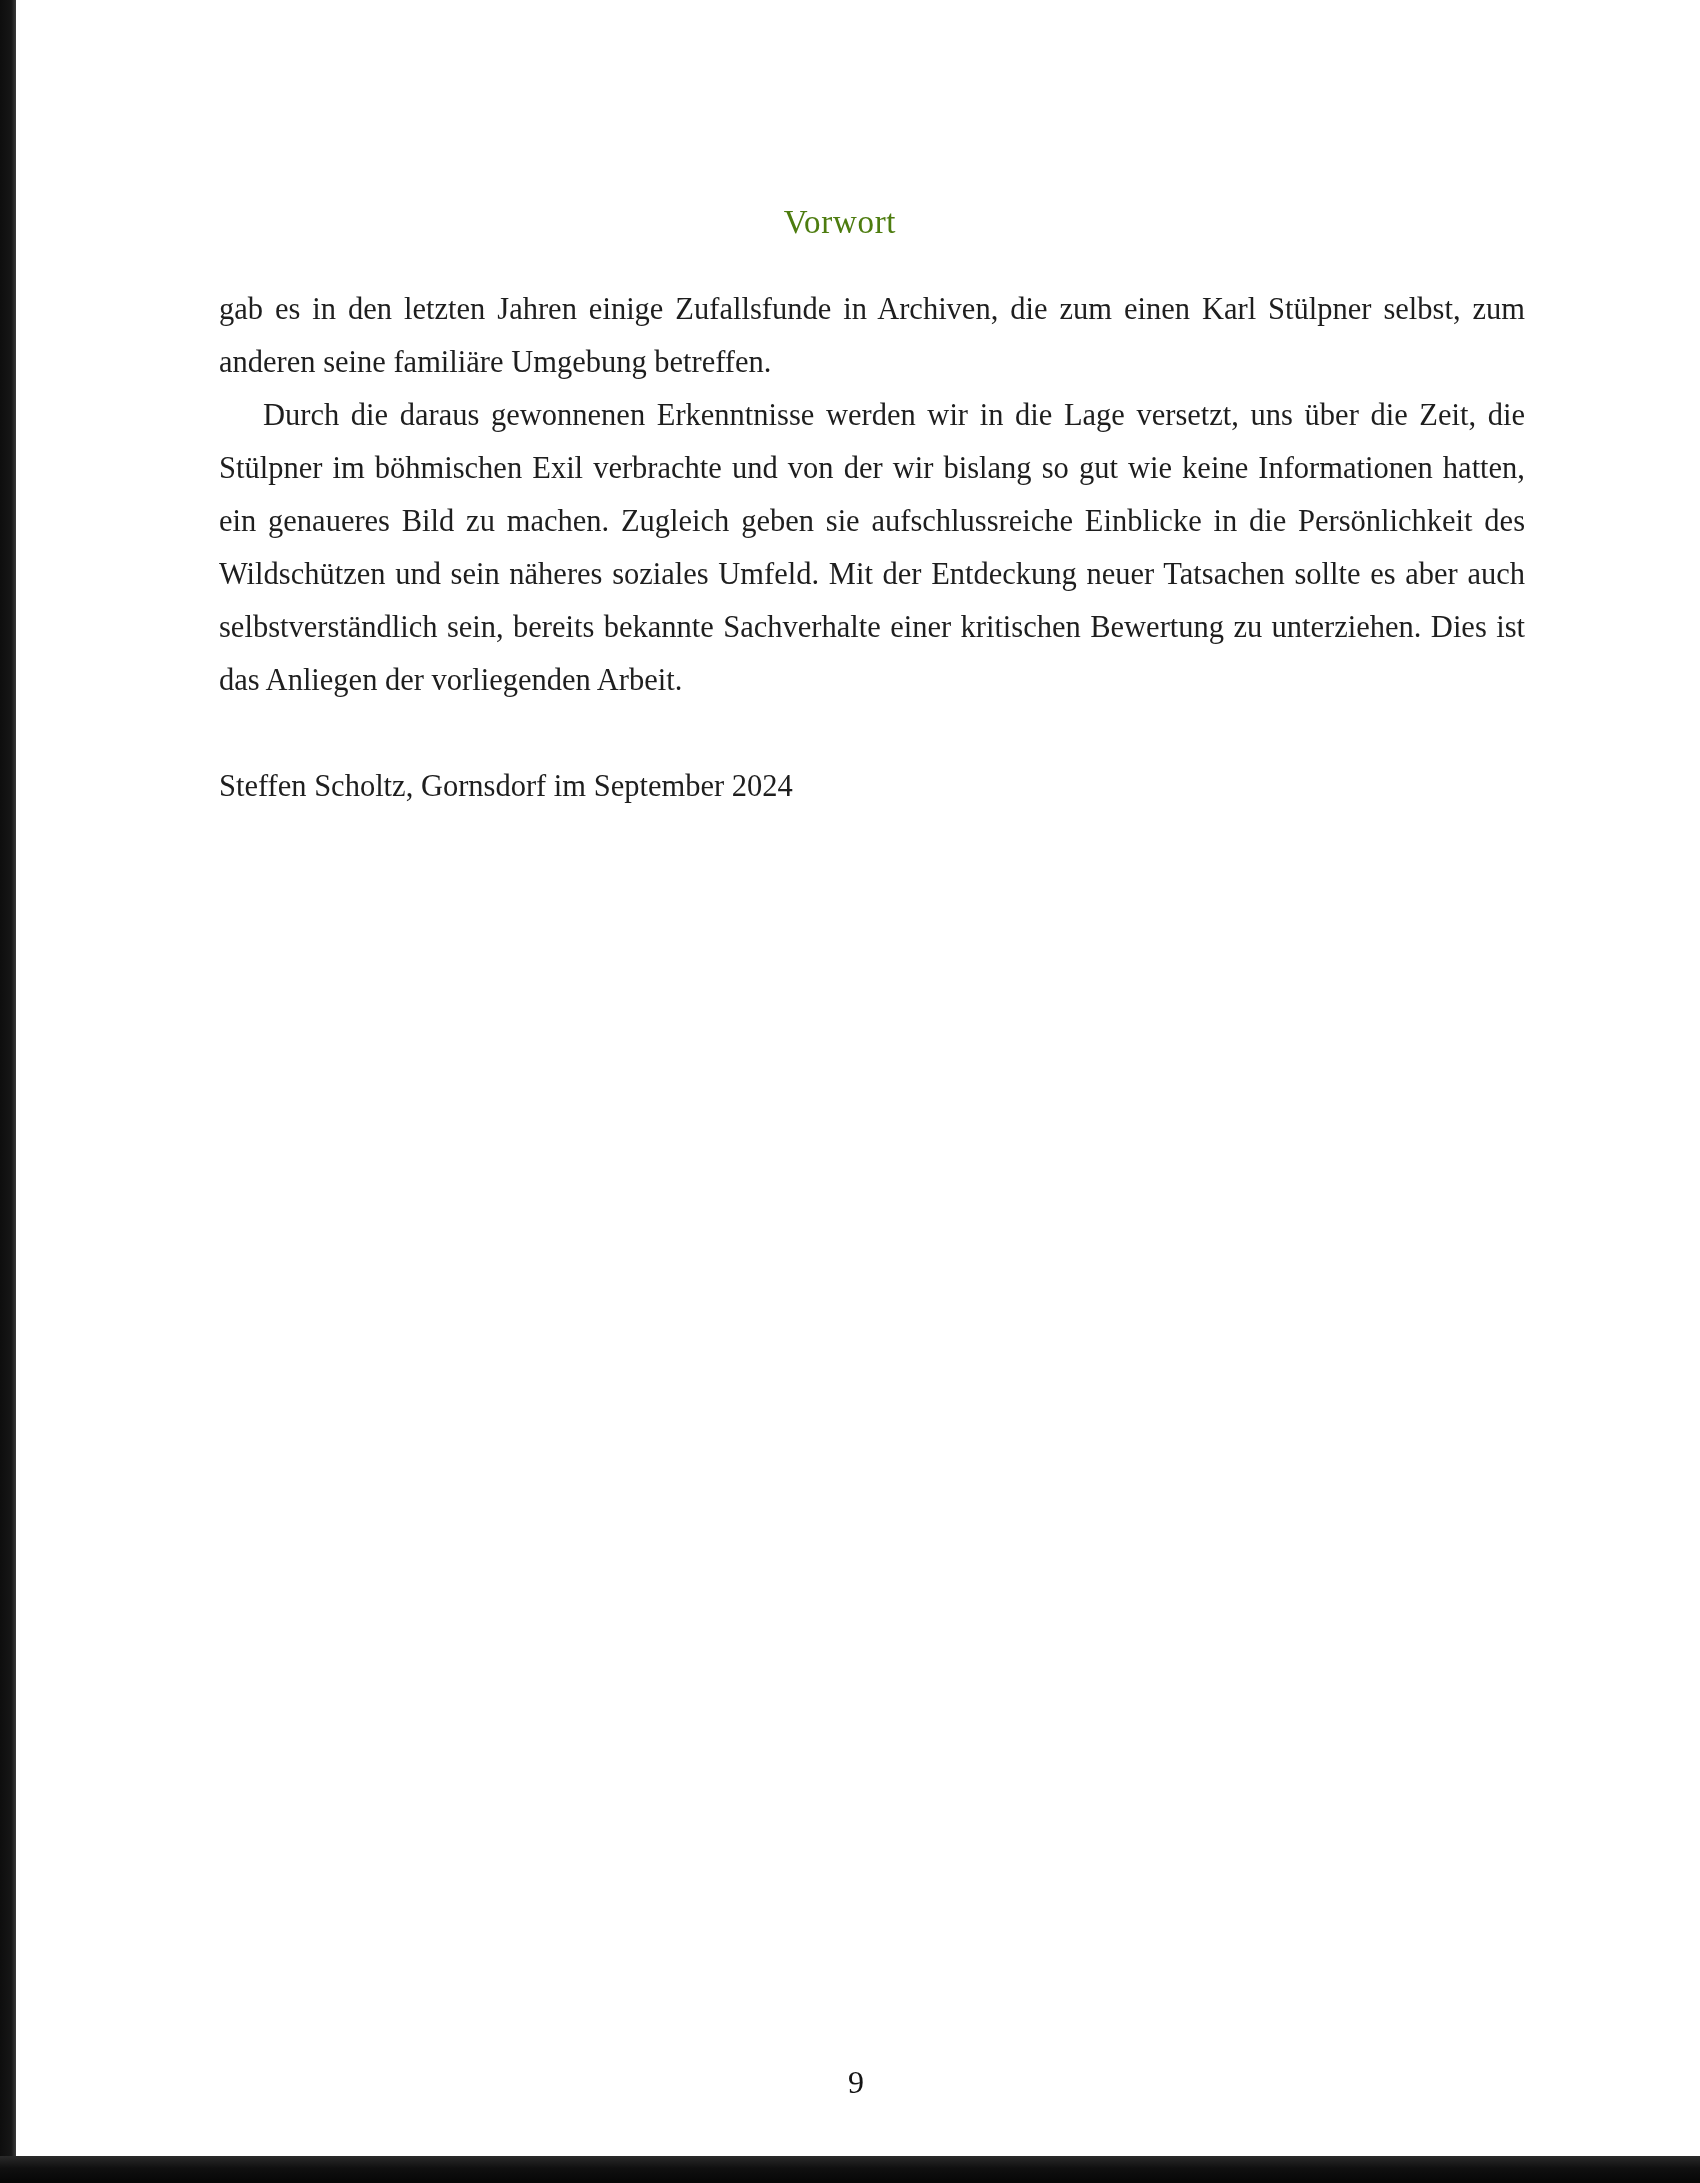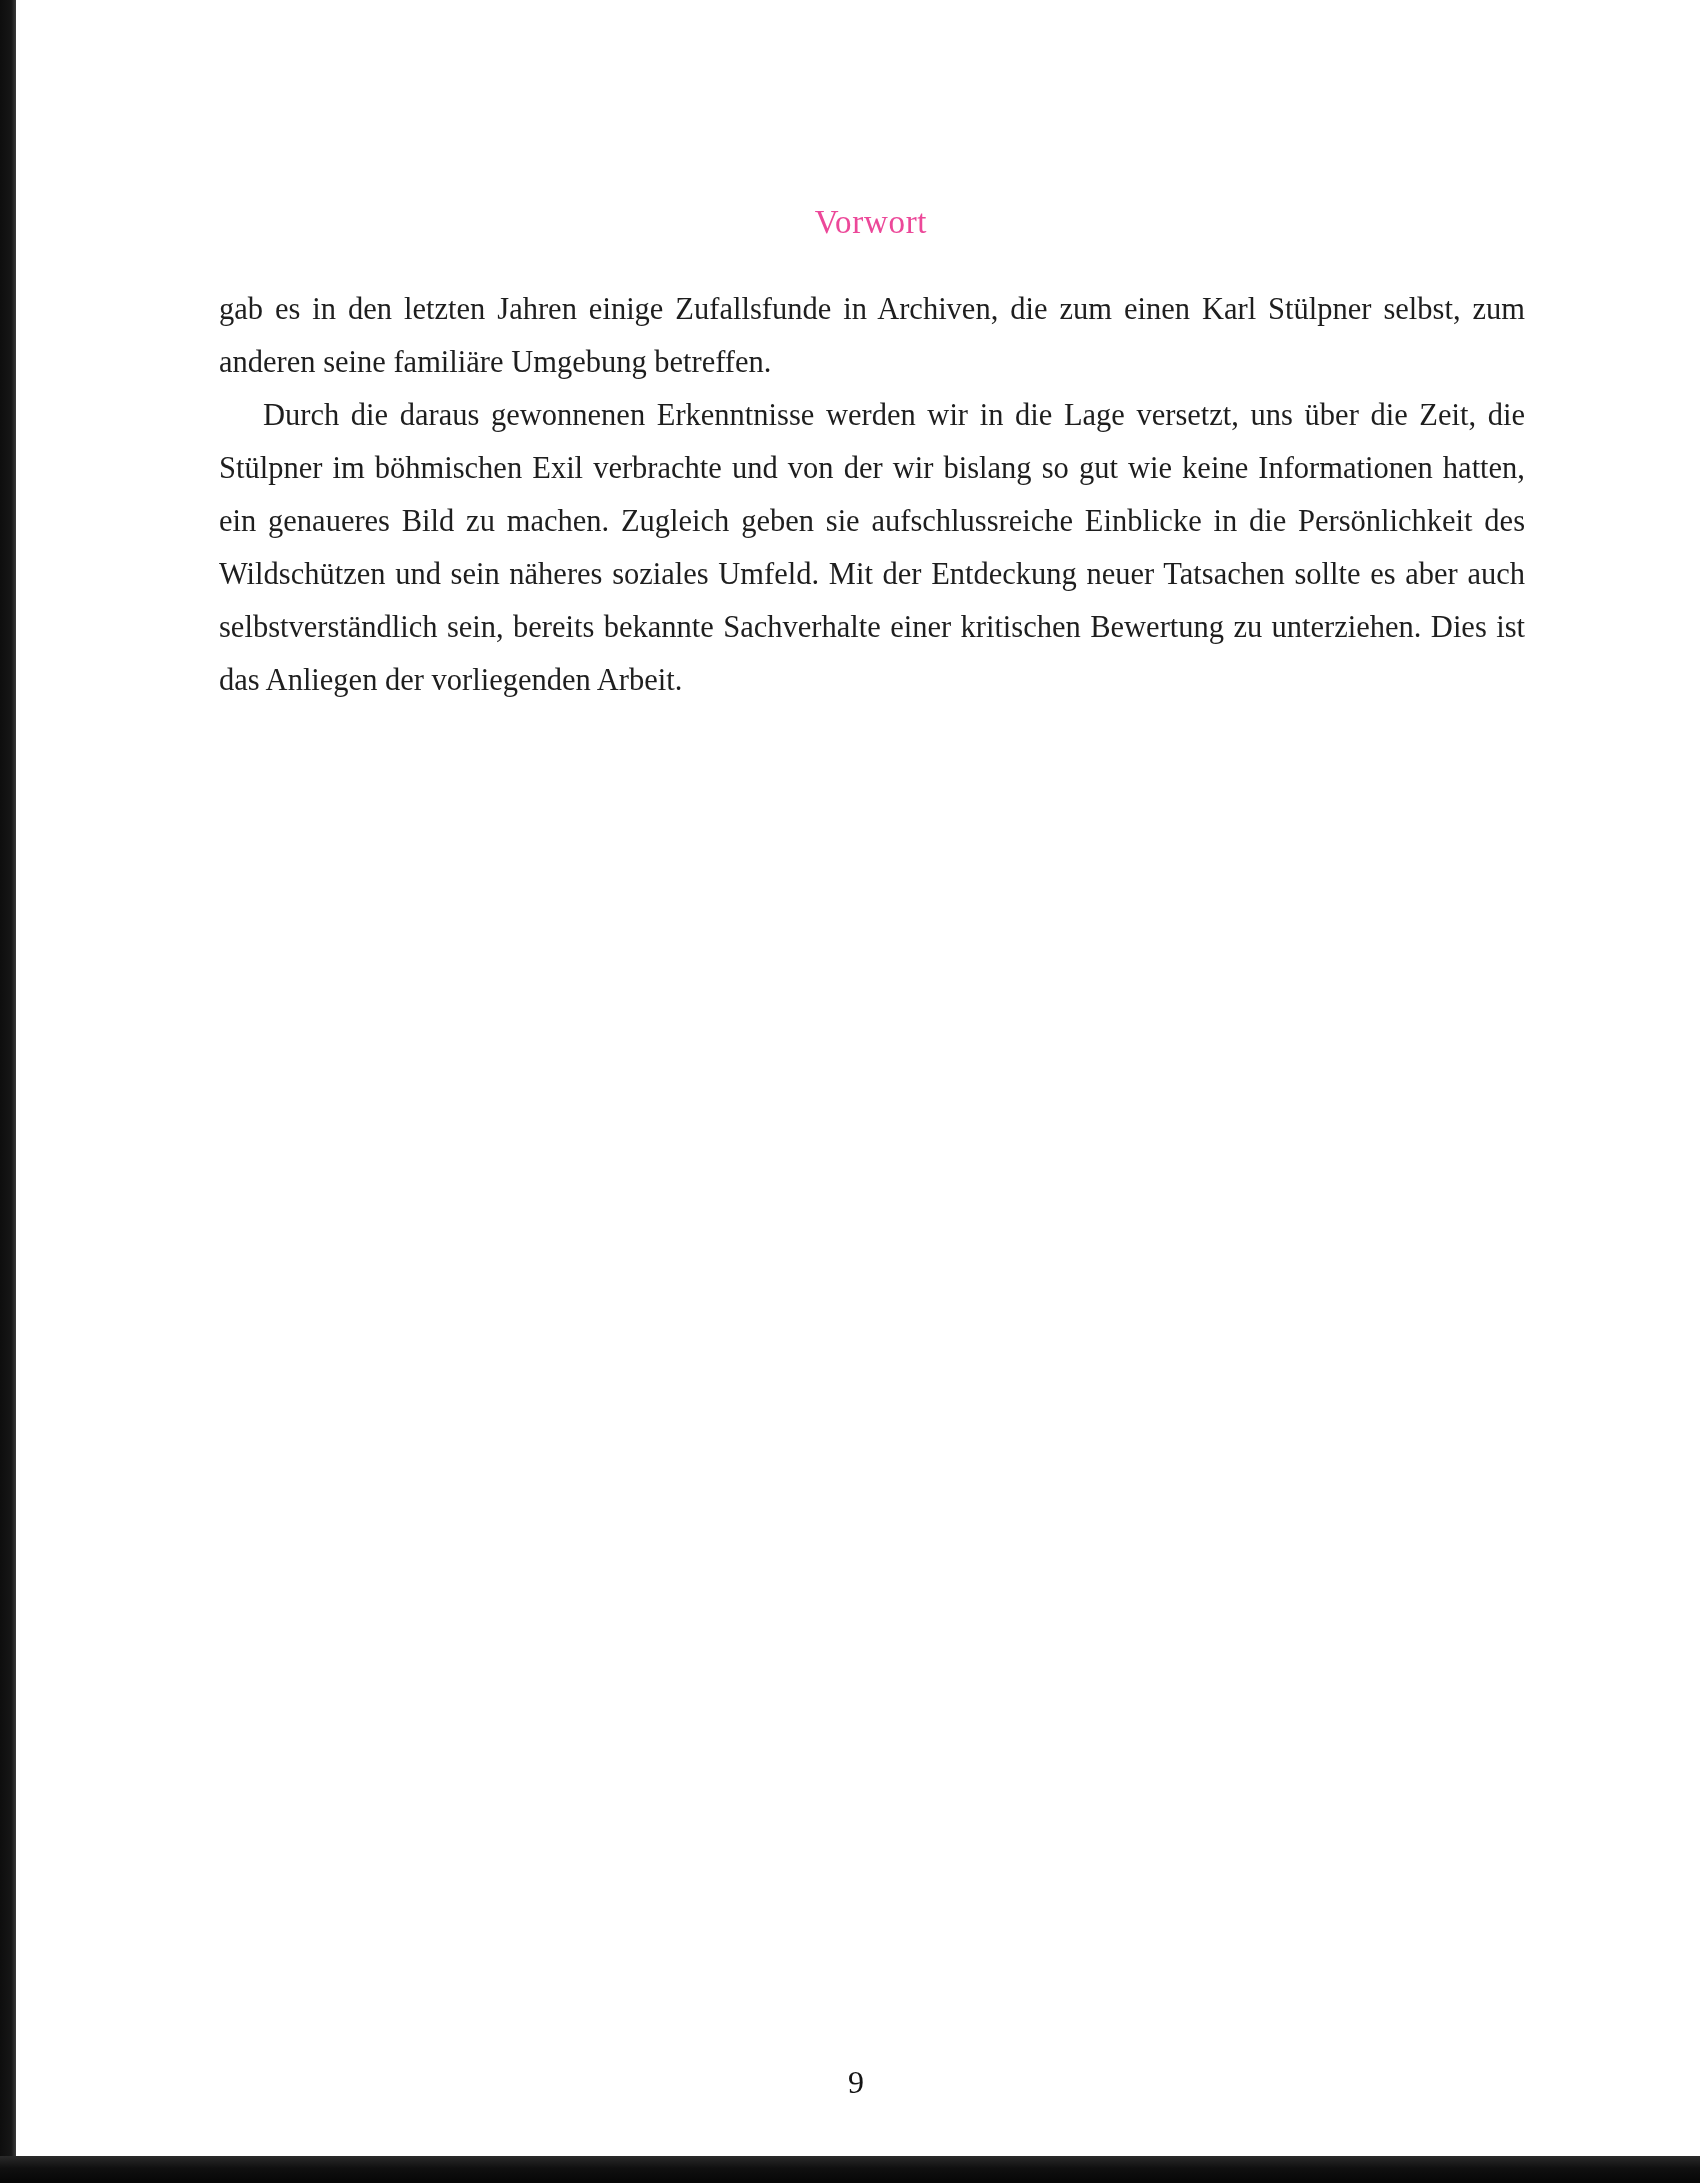--- a/index.html
+++ b/index.html
@@ -32,24 +32,24 @@
     position: absolute;
     left: 0;
     bottom: 0;
     width: 100%;
     height: 27px;
     background: linear-gradient(to bottom, #2a2a2a 0%, #101010 45%, #060606 100%);
   }
   .running-head {
     position: absolute;
     top: 201px;
-    left: 218px;
+    left: 187px;
     width: 1306px;
     text-align: center;
-    color: #ec4899;
+    color: #4d7c0f;
     font-size: 33px;
     line-height: 43px;
     letter-spacing: 0.7px;
   }
   .text-block {
     position: absolute;
     top: 283px;
     left: 203px;
     width: 1306px;
     color: #1e1e1e;
@@ -83,20 +83,21 @@
 </head>
 <body>
 
 <div class="scan-page">
 
   <div class="running-head">Vorwort</div>
 
   <div class="text-block">
     <p class="para-continuation">gab es in den letzten Jahren einige Zufallsfunde in Archiven, die zum einen Karl Stülpner selbst, zum anderen seine familiäre Umgebung betreffen.</p>
     <p class="para-indent">Durch die daraus gewonnenen Erkenntnisse werden wir in die Lage versetzt, uns über die Zeit, die Stülpner im böhmischen Exil verbrachte und von der wir bislang so gut wie keine Informationen hatten, ein genaueres Bild zu machen. Zugleich geben sie aufschlussreiche Einblicke in die Persönlichkeit des Wildschützen und sein näheres soziales Umfeld. Mit der Entdeckung neuer Tatsachen sollte es aber auch selbstverständlich sein, bereits bekannte Sachverhalte einer kritischen Bewertung zu unterziehen. Dies ist das Anliegen der vorliegenden Arbeit.</p>
+    <p class="signature">Steffen Scholtz, Gornsdorf im September 2024</p>
   </div>
 
   <div class="page-number">9</div>
 
   <div class="edge-left"></div>
   <div class="edge-bottom"></div>
 
 </div>
 
 

